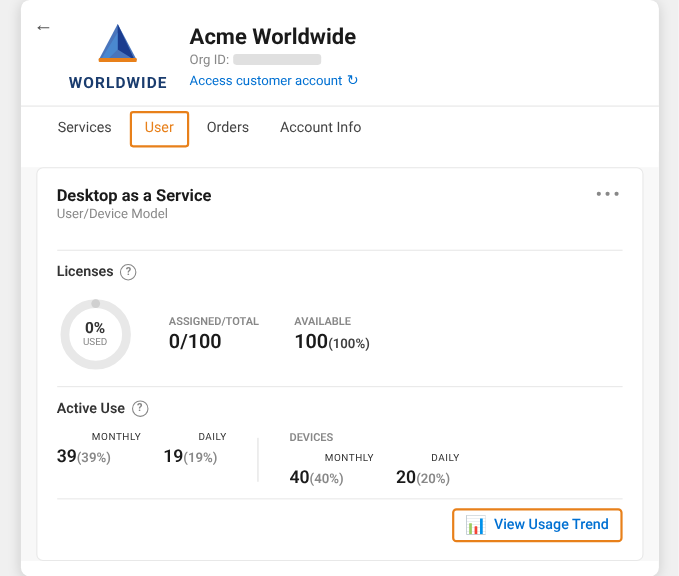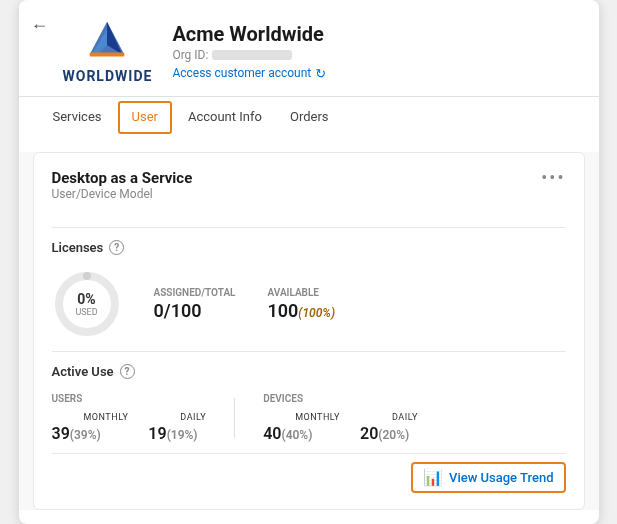--- a/index.html
+++ b/index.html
@@ -223,22 +223,21 @@
       font-weight: 600;
       margin-bottom: 2px;
     }
     .stat-value {
       font-size: 18px;
       font-weight: 600;
       color: #1a1a1a;
     }
     .stat-sub {
       font-size: 12px;
-      color: #a16207;
-      font-style: italic;
+      color: #404040;
     }
     .active-use-row {
       display: flex;
       gap: 28px;
       flex-wrap: wrap;
       margin-bottom: 4px;
     }
     .active-stat {
       display: flex;
       flex-direction: column;
@@ -335,22 +334,22 @@
       <div class="access-link">
         <span>Access customer account</span>
         <span class="refresh-icon">↻</span>
       </div>
     </div>
   </div>
 
   <div class="tabs">
     <div class="tab">Services</div>
     <div class="tab active">User</div>
+    <div class="tab">Orders</div>
     <div class="tab">Account Info</div>
-    <div class="tab">Orders</div>
   </div>
 
   <div class="content">
     <div class="service-card">
 
       <div class="service-header">
         <div>
           <div class="service-title">Desktop as a Service</div>
           <div class="service-subtitle">User/Device Model</div>
         </div>
@@ -394,21 +393,20 @@
       <hr class="divider">
 
       <div>
         <div class="section-title">
           <span>Active Use</span>
           <div class="help-icon">?</div>
         </div>
         <div class="active-use-row">
 
           <div class="active-stat">
-            <div class="type-label">USERS</div>
             <div class="period-row">
               <div class="period-col">
                 <div class="period-label">MONTHLY</div>
                 <div class="period-value">
                   <span>39</span><span class="period-pct">(39%)</span>
                 </div>
               </div>
               <div class="period-col">
                 <div class="period-label">DAILY</div>
                 <div class="period-value">

